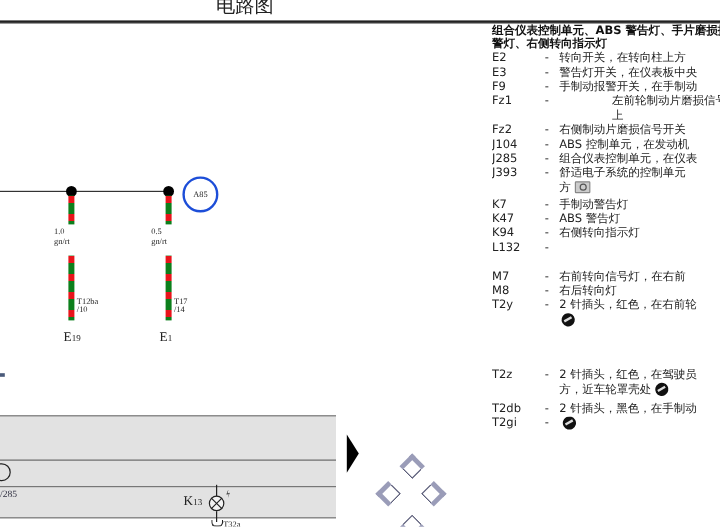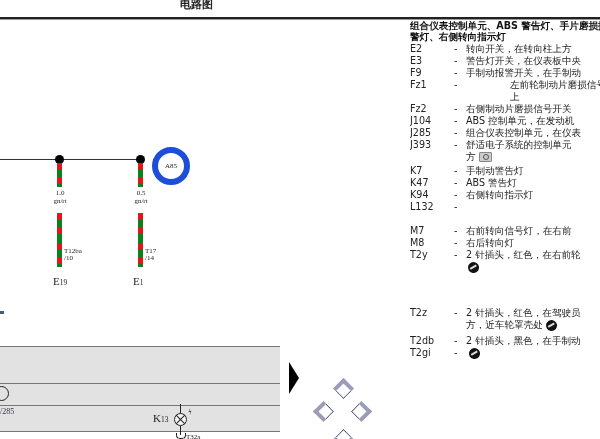--- a/index.html
+++ b/index.html
@@ -3,52 +3,51 @@
 <meta charset="utf-8">
 <style>
   html, body { margin:0; padding:0; }
   body {
     width:600px; height:439px; overflow:hidden; position:relative;
     background:#ffffff; font-family:"DejaVu Sans","Liberation Sans",sans-serif;
     color:#1a1a1a;
   }
   .page-title {
     position:absolute; left:0; top:0; width:380px; height:16px;
-    text-align:center; font-size:11px; line-height:14px; color:#222;
+    text-align:center; font-size:16px; line-height:14px; color:#222;
     padding-right:0;
-    font-weight:bold;
   }
   .page-title span { position:absolute; left:180px; top:-2px; }
   .top-rule {
     position:absolute; left:0; top:17px; width:600px; height:2px;
     background:#222; border-bottom:1px solid #999;
   }
   
   .diagram { position:absolute; left:0; top:20px; width:300px; height:419px; overflow:hidden; }
   .bus-line { position:absolute; left:0; top:139px; width:140px; height:1px; background:#333; }
   .node { position:absolute; width:9px; height:9px; border-radius:50%; background:#000; }
   .wire {
     position:absolute; width:5px;
     background:repeating-linear-gradient(to bottom,#e8141b 0px,#e8141b 6px,#0d7f1c 6px,#0d7f1c 15px);
   }
   .wire-label {
     position:absolute; font-family:"Liberation Serif","DejaVu Serif",serif;
-    font-size:7px; line-height:8px; color:#222; text-align:center; width:30px;
+    font-size:7px; line-height:8px; color:#222; width:30px;
   }
   .conn-label {
     position:absolute; font-family:"Liberation Serif","DejaVu Serif",serif;
     font-size:7px; line-height:7px; color:#222;
   }
   .comp-label {
     position:absolute; font-family:"Liberation Serif","DejaVu Serif",serif;
     font-size:11px; color:#222;
   }
   .comp-label small { font-size:7.5px;text-align:center; }
   .circle-tag {
-    position:absolute; width:26px; height:26px; border:6px solid #1d4ed8; border-radius:50%;
+    position:absolute; width:26px; height:26px; border:2px solid #1d4ed8; border-radius:50%;
     font-family:"Liberation Serif","DejaVu Serif",serif; font-size:7px;
     display:flex; align-items:center; justify-content:center; color:#222;
   }
   .band {
     position:absolute; left:0; width:280px; background:#e2e2e2;
     border-top:1px solid #777; border-bottom:1px solid #777;
   }
   .mini-mark { position:absolute; left:0; top:311px; width:4px; height:3px; background:#4a5a7a; }
   .lamp {
     position:absolute; width:11px; height:11px; border:1px solid #222; border-radius:50%;

